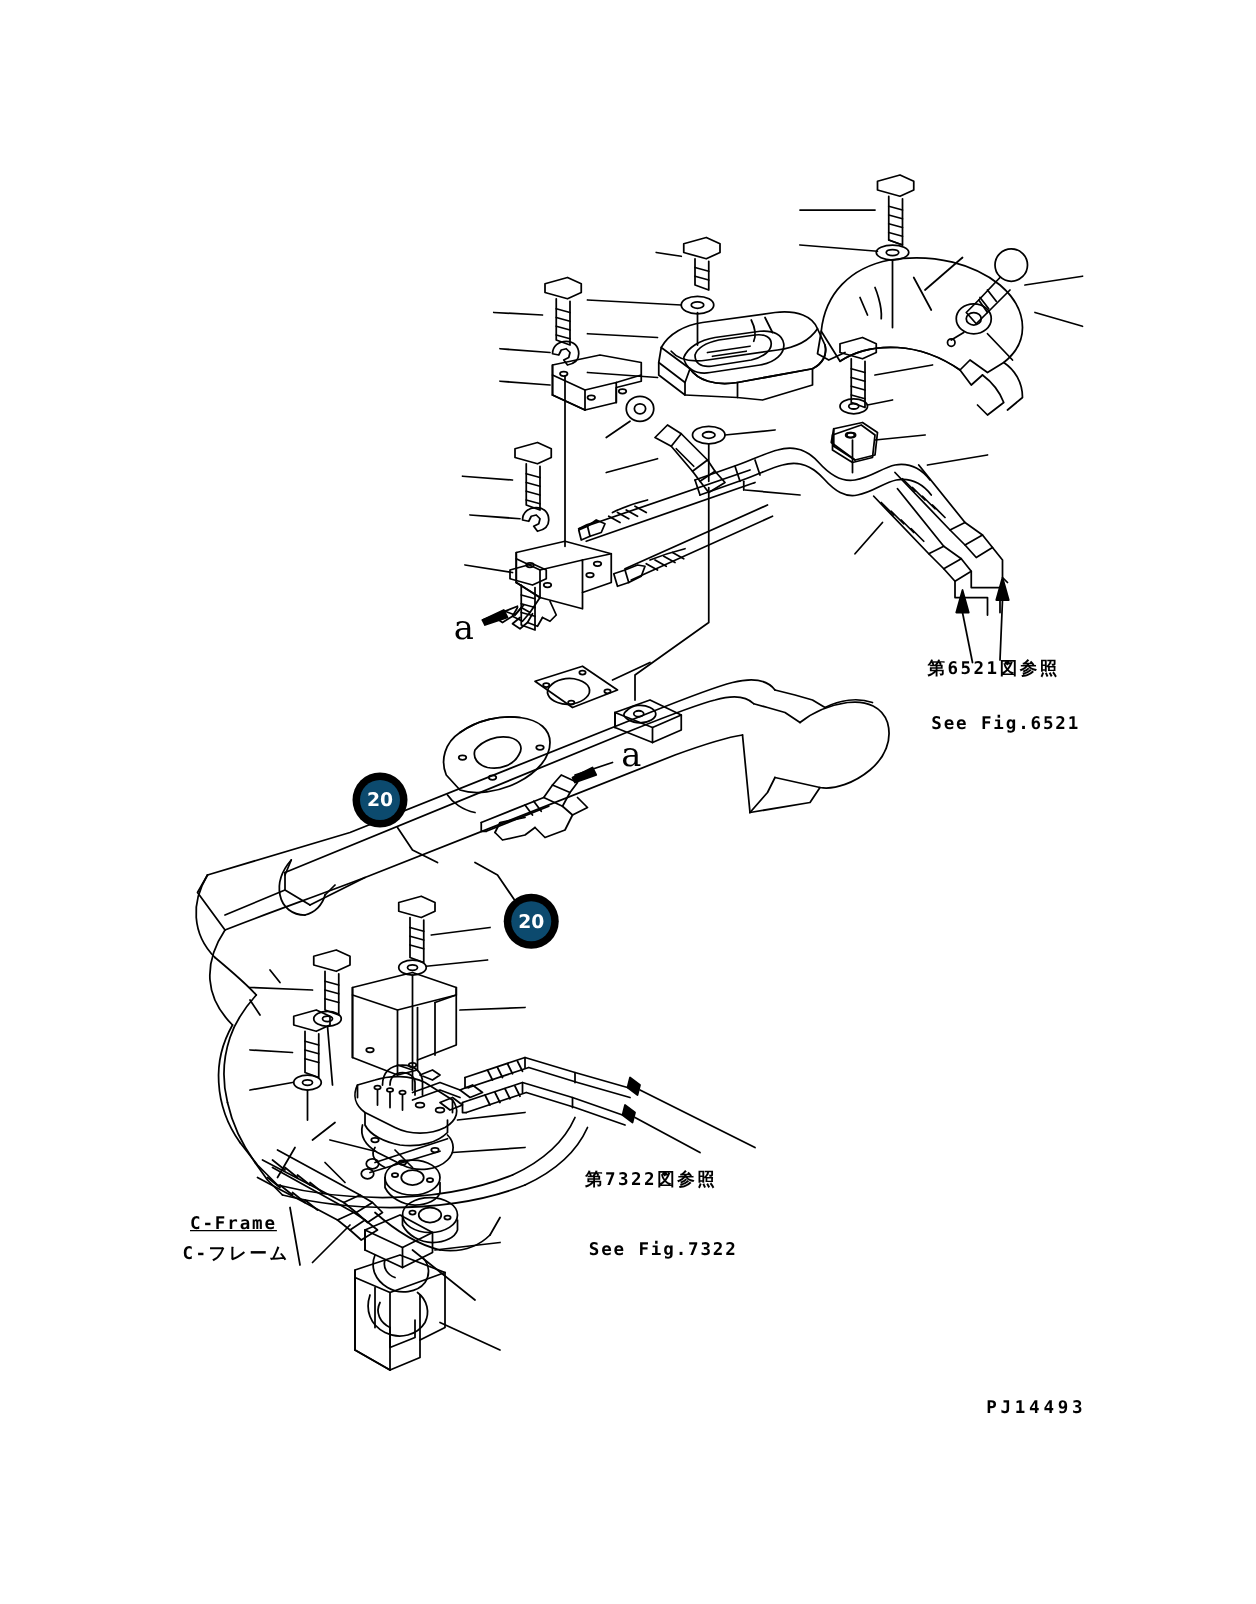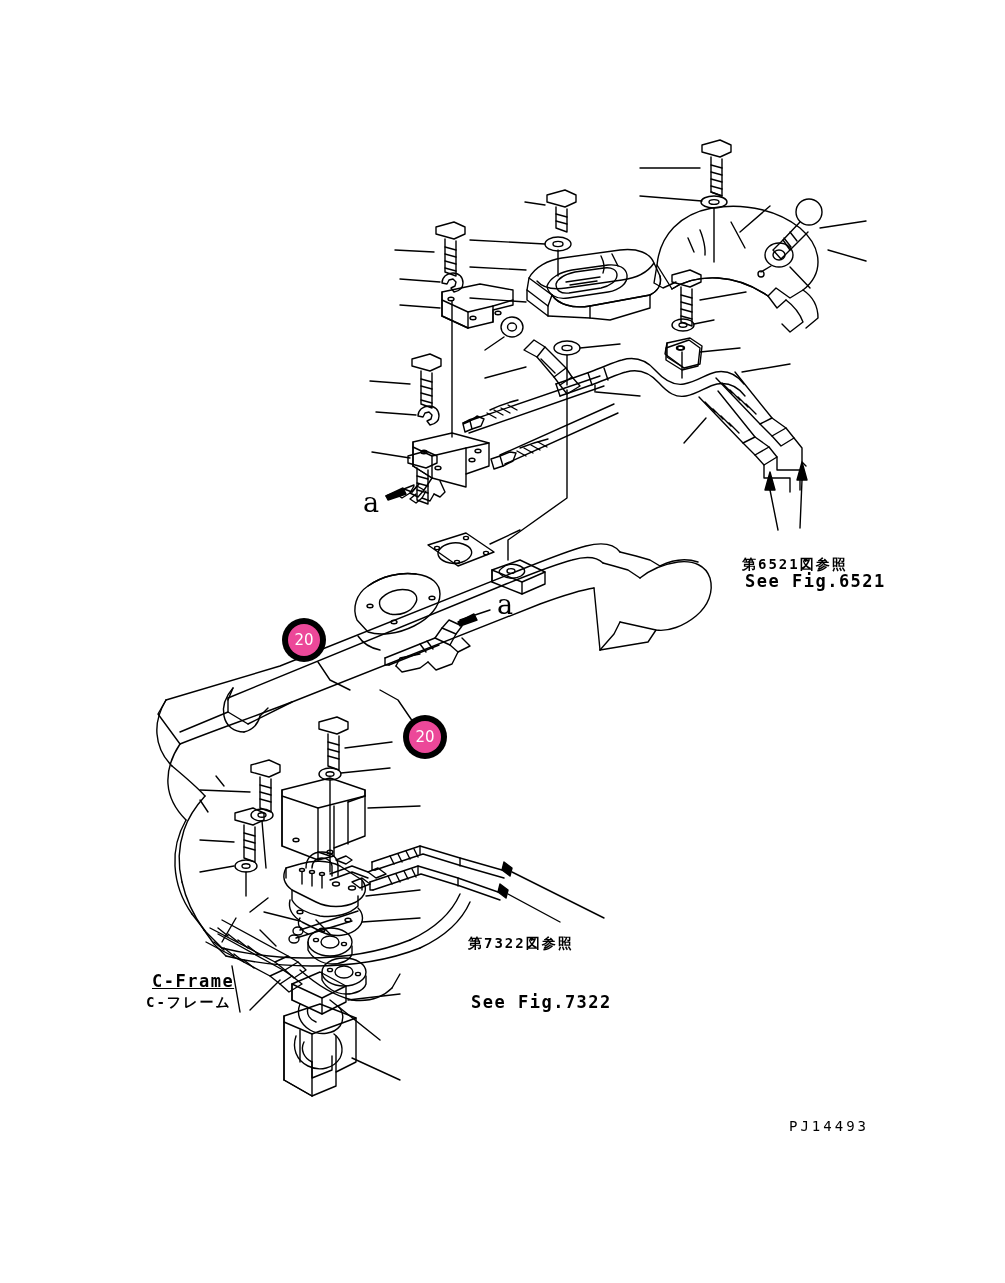--- a/index.html
+++ b/index.html
@@ -30,27 +30,27 @@
     color: #000000;
     font-family: "DejaVu Sans Mono", "Liberation Mono", monospace;
     letter-spacing: 1px;
   }
   .label-jp {
     font-size: 14px;
     font-weight: bold;
     letter-spacing: 2px;
   }
   .label-en {
-    font-size: 17px;
+    font-size: 14px;
     font-weight: bold;
     letter-spacing: 1.5px;
   }
   .label-code {
     font-size: 14px;
-    font-weight: normal;
+    font-weight: bold;
     letter-spacing: 3px;
   }
   .label-section {
     font-family: "DejaVu Serif", "Liberation Serif", serif;
     font-size: 27px;
     font-weight: normal;
     letter-spacing: 0;
   }
   .badge {
     position: absolute;
@@ -59,28 +59,28 @@
     border-radius: 50%;
     background: #000000;
     display: flex;
     align-items: center;
     justify-content: center;
   }
   .badge-inner {
     width: 32px;
     height: 32px;
     border-radius: 50%;
-    background: #ec4899;
+    background: #0c4a6e;
     display: flex;
     align-items: center;
     justify-content: center;
     color: #ffffff;
     font-family: "DejaVu Sans", "Liberation Sans", sans-serif;
     font-size: 15px;
-    font-weight: normal;
+    font-weight: bold;
     line-height: 1;
   }
 </style>
 </head>
 <body>
 
 <div id="page">
 
   <svg id="artboard" viewBox="0 0 1005 1283" xmlns="http://www.w3.org/2000/svg">
     <rect x="0" y="0" width="1005" height="1283" fill="#ffffff"></rect>
@@ -652,21 +652,21 @@
   <div class="badge" style="left:282px; top:618px;">
     <div class="badge-inner">20</div>
   </div>
   <div class="badge" style="left:403px; top:715px;">
     <div class="badge-inner">20</div>
   </div>
 
   <div class="label label-section" style="left:363px; top:487px;">a</div>
   <div class="label label-section" style="left:497px; top:589px;">a</div>
 
-  <div class="label label-jp" style="left:742px; top:556px;">第6521図参照</div>
+  <div class="label label-jp" style="left:742px; top:526px;">第6521図参照</div>
   <div class="label label-en" style="left:745px; top:571px;">See Fig.6521</div>
 
   <div class="label label-jp" style="left:468px; top:935px;text-align:center;">第7322図参照</div>
   <div class="label label-en" style="left:471px; top:992px;">See Fig.7322</div>
 
   <div class="label label-jp" style="left:146px; top:994px;">C-フレーム</div>
   <div class="label label-en" style="left:152px; top:971px;text-decoration:underline;">C-Frame</div>
 
   <div class="label label-code" style="left:789px; top:1118px;">PJ14493</div>
 

